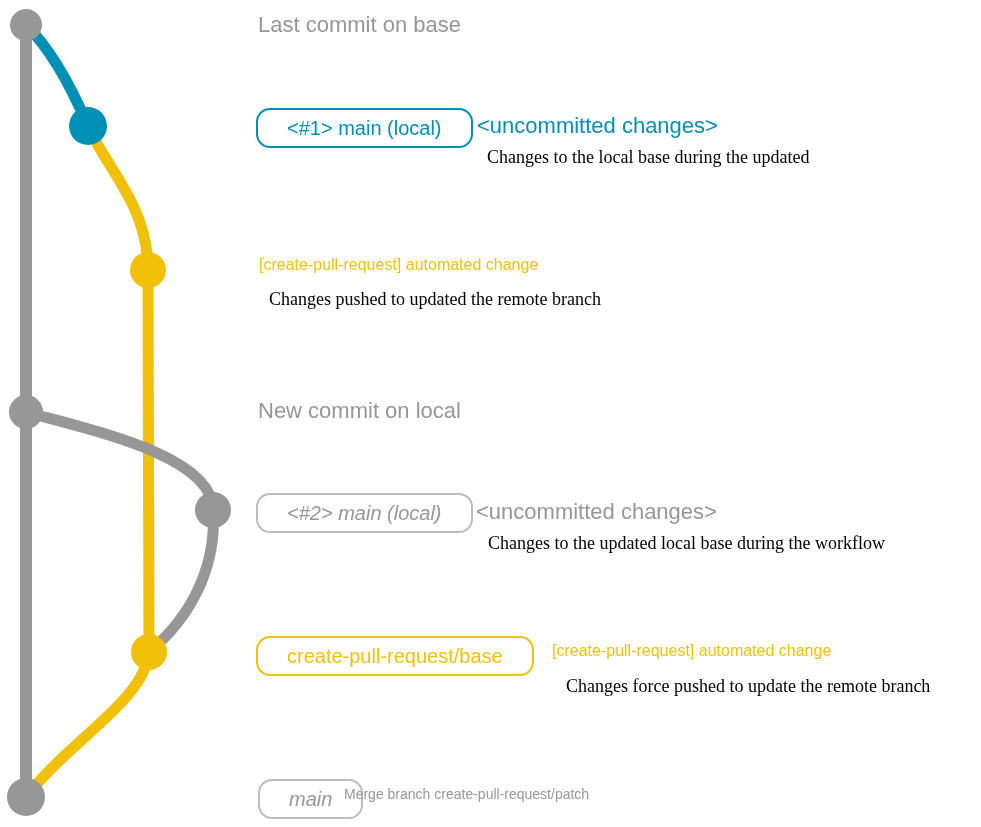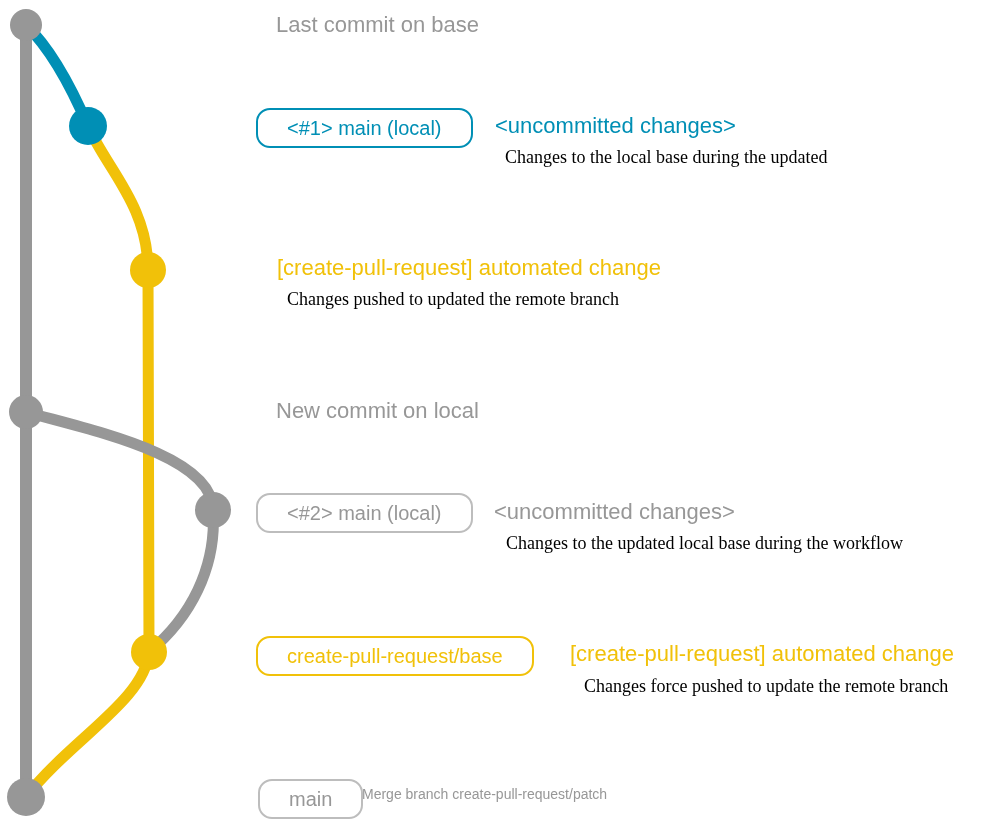--- a/index.html
+++ b/index.html
@@ -17,36 +17,35 @@
   }
   .graph-svg {
     position: absolute;
     left: 0;
     top: 0;
   }
   .txt {
     position: absolute;
     white-space: nowrap;
     line-height: 1;
-    margin-left: 18px;
   }
   .heading {
     font-size: 22px;
     color: #979797;
   }
   .tag-blue {
     font-size: 22px;
     color: #008fb5;
   }
   .tag-gray {
     font-size: 22px;
     color: #979797;
   }
   .msg-yellow {
-    font-size: 22px;
+    font-size: 16px;
     color: #f1c109;
   }
   .msg-gray {
     font-size: 14px;
     color: #979797;
   }
   .desc {
     font-family: "Liberation Serif", serif;
     font-size: 18px;
     color: #000000;
@@ -56,21 +55,21 @@
     white-space: nowrap;
     line-height: 1;
     font-size: 20px;
     padding: 8px 29px;
     border: 2px solid;
     border-radius: 14px;
     background: #ffffff;
     box-sizing: border-box;
   }
   .box-blue   { color: #008fb5; border-color: #008fb5; }
-  .box-gray   { color: #979797; border-color: #bdbdbd; }
+  .box-gray   { color: #979797; border-color: #bdbdbd; font-style: italic; }
   .box-yellow { color: #f1c109; border-color: #f1c109; }
 </style>
 </head>
 <body>
 
 <div class="stage">
 
   <svg class="graph-svg" width="981" height="827" viewBox="0 0 981 827">
 
     <path d="M26,25 L26,797" fill="none" stroke-width="12" stroke-linecap="round" stroke="#979797"></path>

